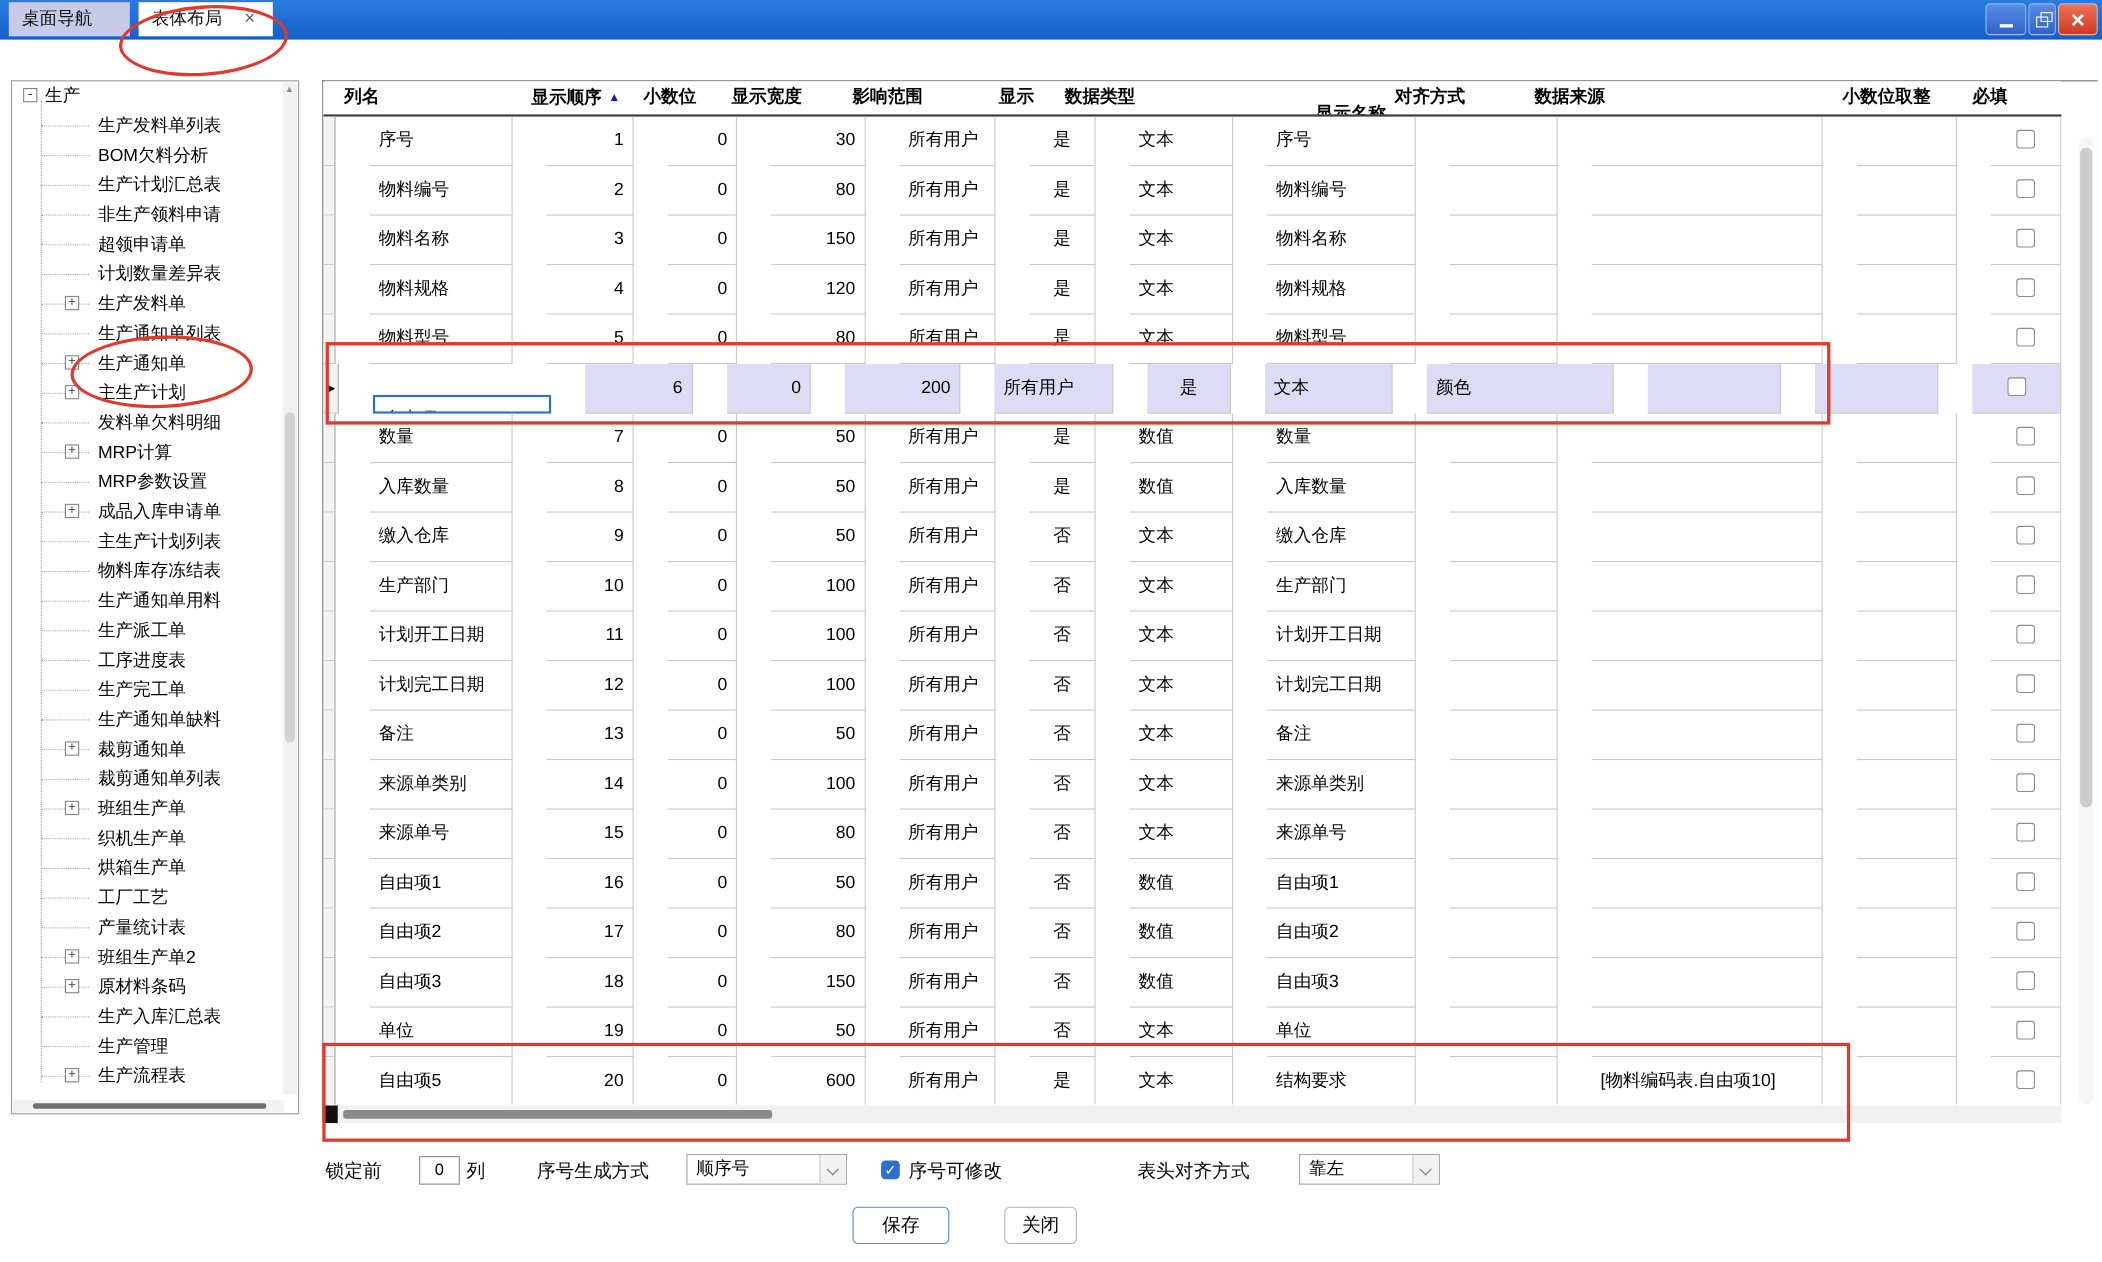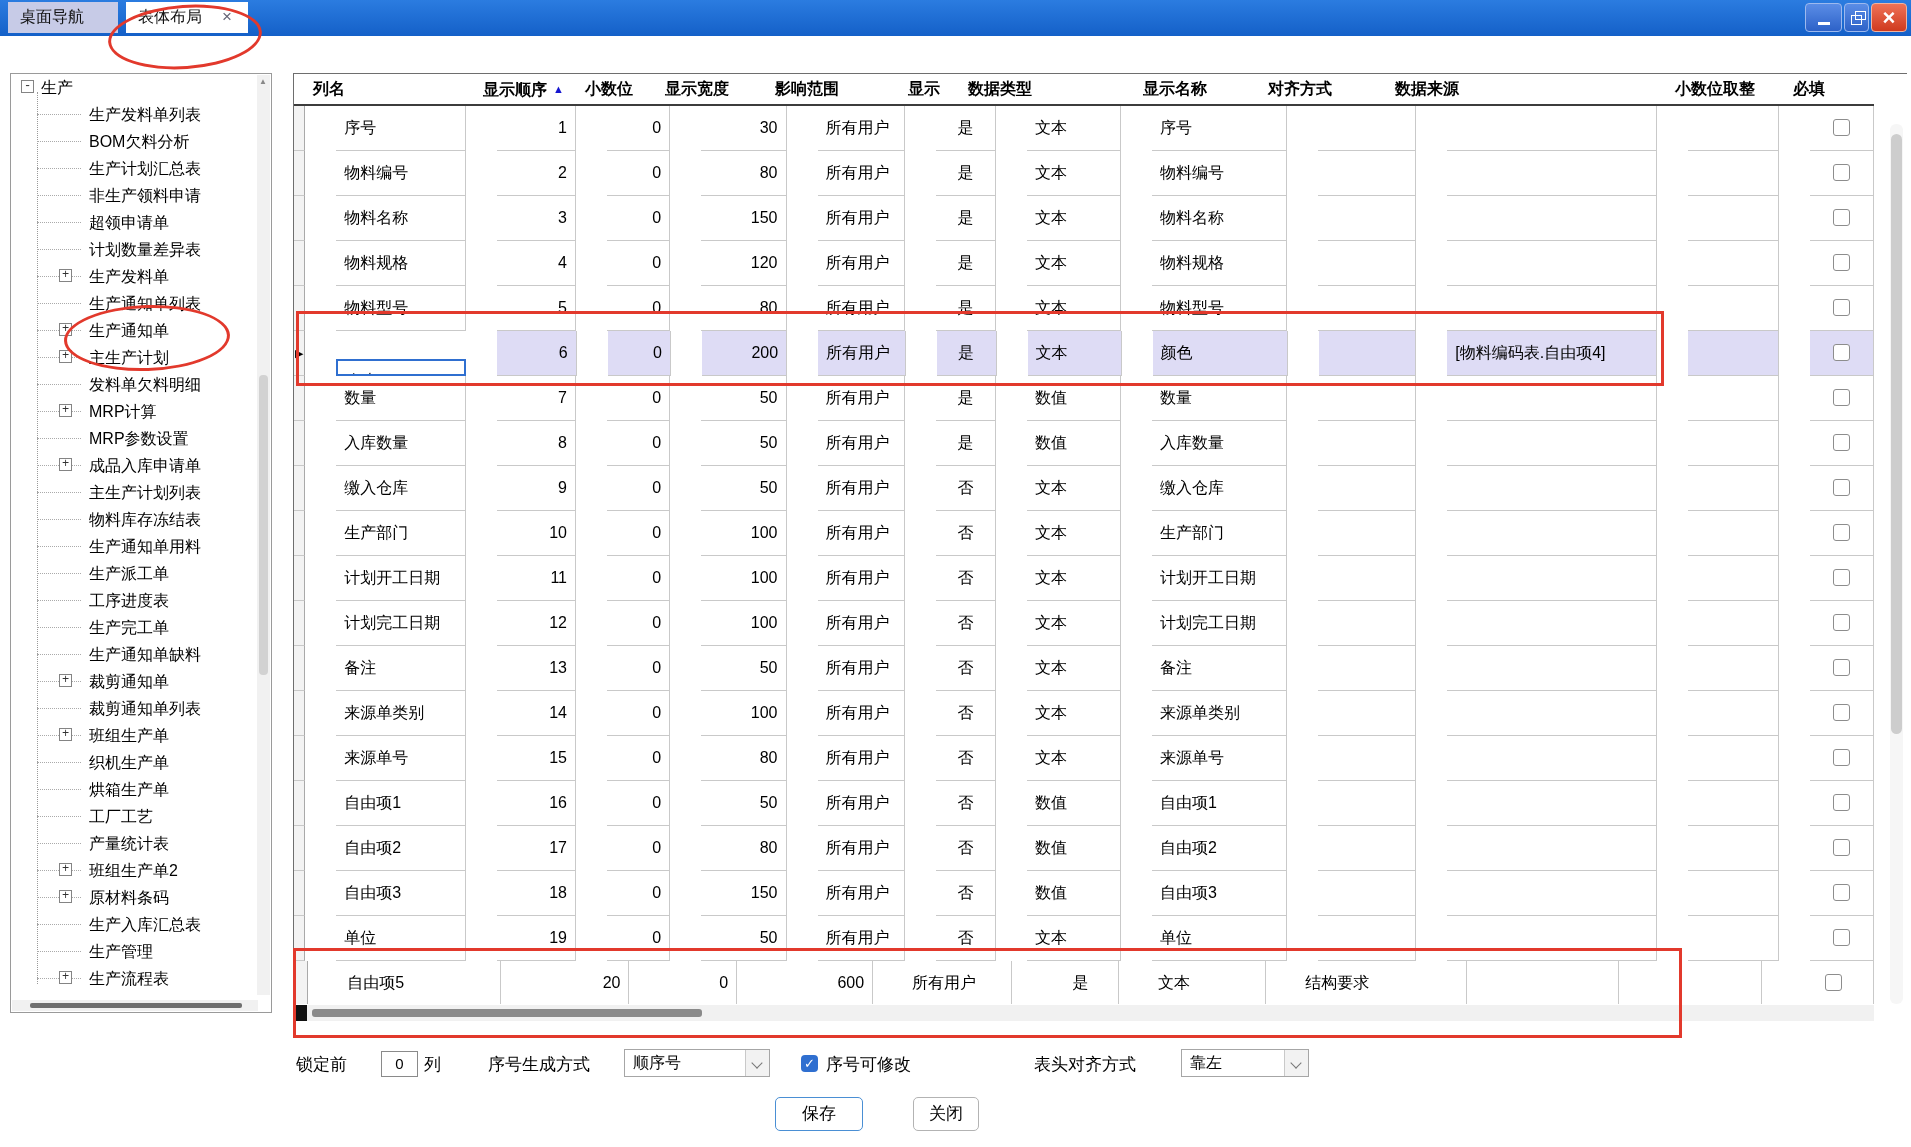--- a/index.html
+++ b/index.html
@@ -169,21 +169,21 @@
   <div class="grid">
     <div class="ghead" id="gridHead">
         <div class="gh " style="width: 15px; text-align: left;"></div>
         <div class="gh " style="width: 170px; text-align: left;">列名</div>
         <div class="gh " style="width: 102px; text-align: left;">显示顺序<span class="sorttri">▲</span></div>
         <div class="gh " style="width: 80px; text-align: left;">小数位</div>
         <div class="gh " style="width: 110px; text-align: left;">显示宽度</div>
         <div class="gh " style="width: 113px; text-align: left;">影响范围</div>
         <div class="gh tc" style="width: 80px; text-align: center;">显示</div>
         <div class="gh " style="width: 122px; text-align: left;">数据类型</div>
-        <div class="gh " style="width: 178px; text-align: center;">显示名称</div>
+        <div class="gh " style="width: 178px; text-align: right; margin-top: 15px;">显示名称</div>
         <div class="gh " style="width: 127px; text-align: left;">对齐方式</div>
         <div class="gh " style="width: 280px; text-align: left;">数据来源</div>
         <div class="gh " style="width: 118px; text-align: left;">小数位取整</div>
         <div class="gh " style="width: 85px; text-align: left;">必填</div>
       </div>
     <div class="gbody" id="gridBody">
         <div class="grow">
           <div class="gc ind" style="width: 15px;"></div>
           <div class="gc tl" style="width: 170px;">序号</div>
           <div class="gc tr" style="width: 102px;">1</div>
@@ -262,21 +262,20 @@
           <div class="gc ind" style="width: 15px;">▶</div>
           <div class="gc tl editcell" style="width: 170px;">自由项4</div>
           <div class="gc tr" style="width: 102px;">6</div>
           <div class="gc tr" style="width: 80px;">0</div>
           <div class="gc tr" style="width: 110px;">200</div>
           <div class="gc tl" style="width: 113px;">所有用户</div>
           <div class="gc tc" style="width: 80px;">是</div>
           <div class="gc tl" style="width: 122px;">文本</div>
           <div class="gc tl" style="width: 178px;">颜色</div>
           <div class="gc tl" style="width: 127px;"></div>
-          <div class="gc tl" style="width: 280px;">[物料编码表.自由项4]</div>
           <div class="gc tl" style="width: 118px;"></div>
           <div class="gc tc" style="width: 85px; line-height: 42px;"><span class="cbx"></span></div>
         </div>
         <div class="grow">
           <div class="gc ind" style="width: 15px;"></div>
           <div class="gc tl" style="width: 170px;">数量</div>
           <div class="gc tr" style="width: 102px;">7</div>
           <div class="gc tr" style="width: 80px;">0</div>
           <div class="gc tr" style="width: 110px;">50</div>
           <div class="gc tl" style="width: 113px;">所有用户</div>
@@ -472,20 +471,21 @@
           <div class="gc ind" style="width: 15px;"></div>
           <div class="gc tl" style="width: 170px;">自由项5</div>
           <div class="gc tr" style="width: 102px;">20</div>
           <div class="gc tr" style="width: 80px;">0</div>
           <div class="gc tr" style="width: 110px;">600</div>
           <div class="gc tl" style="width: 113px;">所有用户</div>
           <div class="gc tc" style="width: 80px;">是</div>
           <div class="gc tl" style="width: 122px;">文本</div>
           <div class="gc tl" style="width: 178px;">结构要求</div>
           <div class="gc tl" style="width: 127px;"></div>
+          <div class="gc tl" style="width: 280px;">[物料编码表.自由项10]</div>
           <div class="gc tl" style="width: 118px;"></div>
           <div class="gc tc" style="width: 85px; line-height: 42px;"><span class="cbx"></span></div>
         </div>
       </div>
     <div class="grid-vsb">
       <div class="thumb"></div>
     </div>
     <div class="grid-hsb">
       <div class="anchor"></div>
       <div class="thumb"></div>

